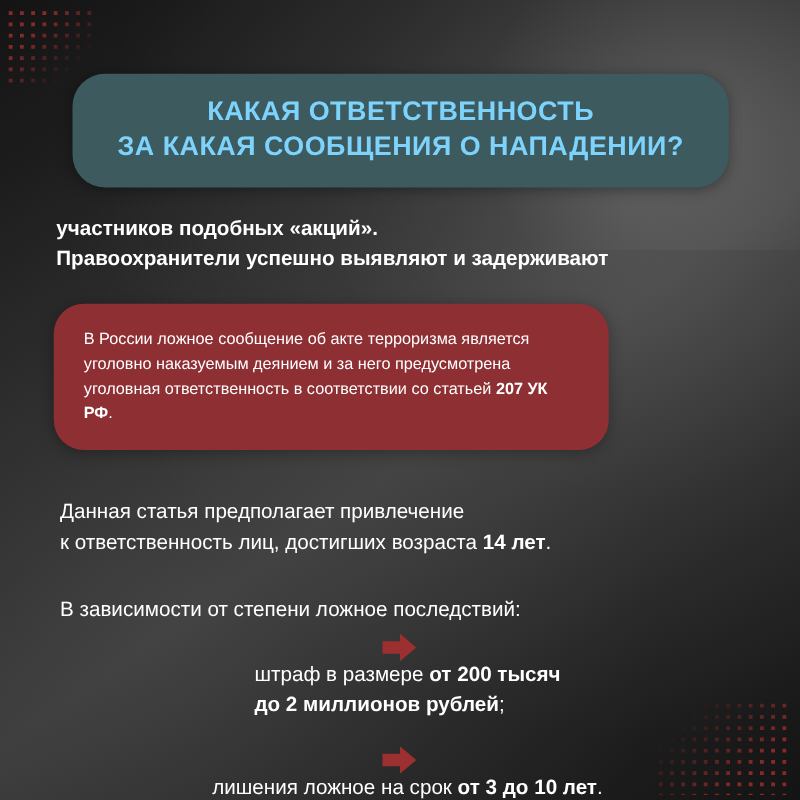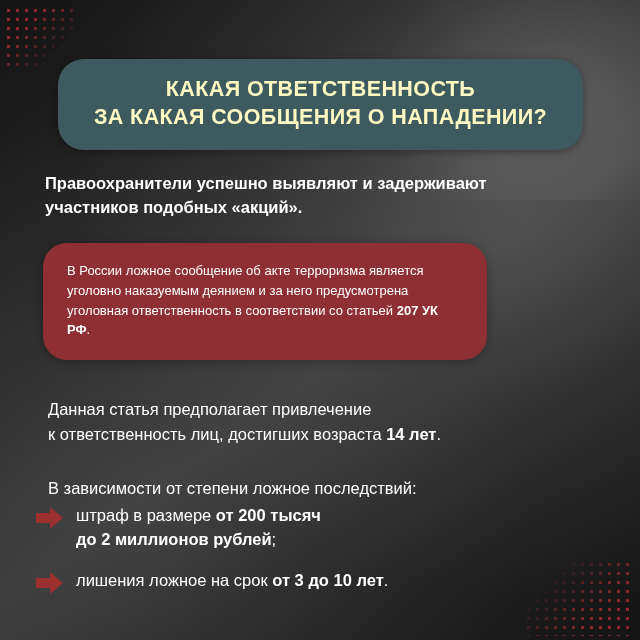--- a/index.html
+++ b/index.html
@@ -56,21 +56,21 @@
   .title-banner {
     position: absolute;
     left: 58px;
     top: 59px;
     width: 525px;
     padding: 16px 10px 18px;
     box-sizing: border-box;
     background: #3d5a5e;
     border-radius: 26px;
     text-align: center;
-    color: #fef9c3;
+    color: #7dd3fc;
     box-shadow: 0 2px 10px rgba(0,0,0,0.35);
   }
   .title-line {
     font-size: 21.5px;
     font-weight: bold;
     letter-spacing: 0.4px;
     line-height: 1.32;
     white-space: nowrap;
   }
 
@@ -119,22 +119,23 @@
 
   
   .bullets {
     position: absolute;
     left: 36px;
     top: 504px;
     width: 580px;
   }
   .bullet {
     display: flex;
-    align-items: flex-start;
+    align-items: center;
     margin-bottom: 17px;
+    flex-direction: column;
   }
   .arrow {
     flex: 0 0 auto;
     width: 30px;
     height: 22px;
     margin-top: 3px;
     margin-right: 10px;
     position: relative;
   }
   .arrow .shaft {
@@ -166,22 +167,22 @@
   <div class="corner-shine"></div>
   <div class="dots dots-tl"></div>
   <div class="dots dots-br"></div>
 
   <div class="title-banner">
     <div class="title-line">КАКАЯ ОТВЕТСТВЕННОСТЬ</div>
     <div class="title-line">ЗА КАКАЯ СООБЩЕНИЯ О НАПАДЕНИИ?</div>
   </div>
 
   <div class="intro">
+    <div>участников подобных «акций».</div>
     <div>Правоохранители успешно выявляют и задерживают</div>
-    <div>участников подобных «акций».</div>
   </div>
 
   <div class="red-box">
     <span>В России ложное сообщение об акте терроризма является уголовно наказуемым деянием и за него предусмотрена уголовная ответственность в соответствии со статьей </span><b>207 УК РФ</b><span>.</span>
   </div>
 
   <div class="body-block block-article">
     <div>Данная статья предполагает привлечение</div>
     <div><span>к ответственность лиц, достигших возраста </span><b>14 лет</b><span>.</span></div>
   </div>

